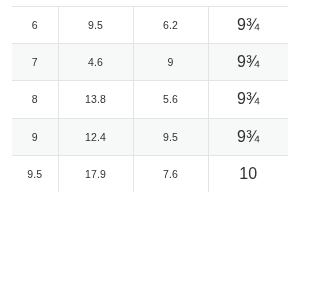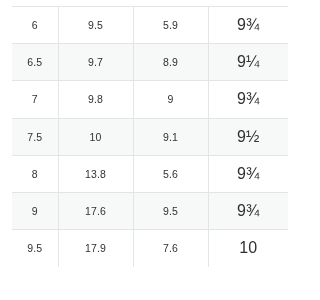--- a/index.html
+++ b/index.html
@@ -81,50 +81,38 @@
     <colgroup>
       <col class="col-1">
       <col class="col-2">
       <col class="col-3">
       <col class="col-4">
     </colgroup>
     <tbody>
       <tr>
         <td><span class="cell-value">6</span></td>
         <td><span class="cell-value">9.5</span></td>
-        <td><span class="cell-value">5.9</span></td>
+        <td><span class="cell-value">6.2</span></td>
         <td><span class="cell-value frac">9¾</span></td>
       </tr>
       <tr>
-        <td><span class="cell-value">6.5</span></td>
-        <td><span class="cell-value">9.7</span></td>
-        <td><span class="cell-value">8.9</span></td>
-        <td><span class="cell-value frac">9¼</span></td>
-      </tr>
-      <tr>
         <td><span class="cell-value">7</span></td>
-        <td><span class="cell-value">9.8</span></td>
+        <td><span class="cell-value">4.6</span></td>
         <td><span class="cell-value">9</span></td>
         <td><span class="cell-value frac">9¾</span></td>
-      </tr>
-      <tr>
-        <td><span class="cell-value">7.5</span></td>
-        <td><span class="cell-value">10</span></td>
-        <td><span class="cell-value">9.1</span></td>
-        <td><span class="cell-value frac">9½</span></td>
       </tr>
       <tr>
         <td><span class="cell-value">8</span></td>
         <td><span class="cell-value">13.8</span></td>
         <td><span class="cell-value">5.6</span></td>
         <td><span class="cell-value frac">9¾</span></td>
       </tr>
       <tr>
         <td><span class="cell-value">9</span></td>
-        <td><span class="cell-value">17.6</span></td>
+        <td><span class="cell-value">12.4</span></td>
         <td><span class="cell-value">9.5</span></td>
         <td><span class="cell-value frac">9¾</span></td>
       </tr>
       <tr>
         <td><span class="cell-value">9.5</span></td>
         <td><span class="cell-value">17.9</span></td>
         <td><span class="cell-value">7.6</span></td>
         <td><span class="cell-value frac">10</span></td>
       </tr>
     </tbody>

